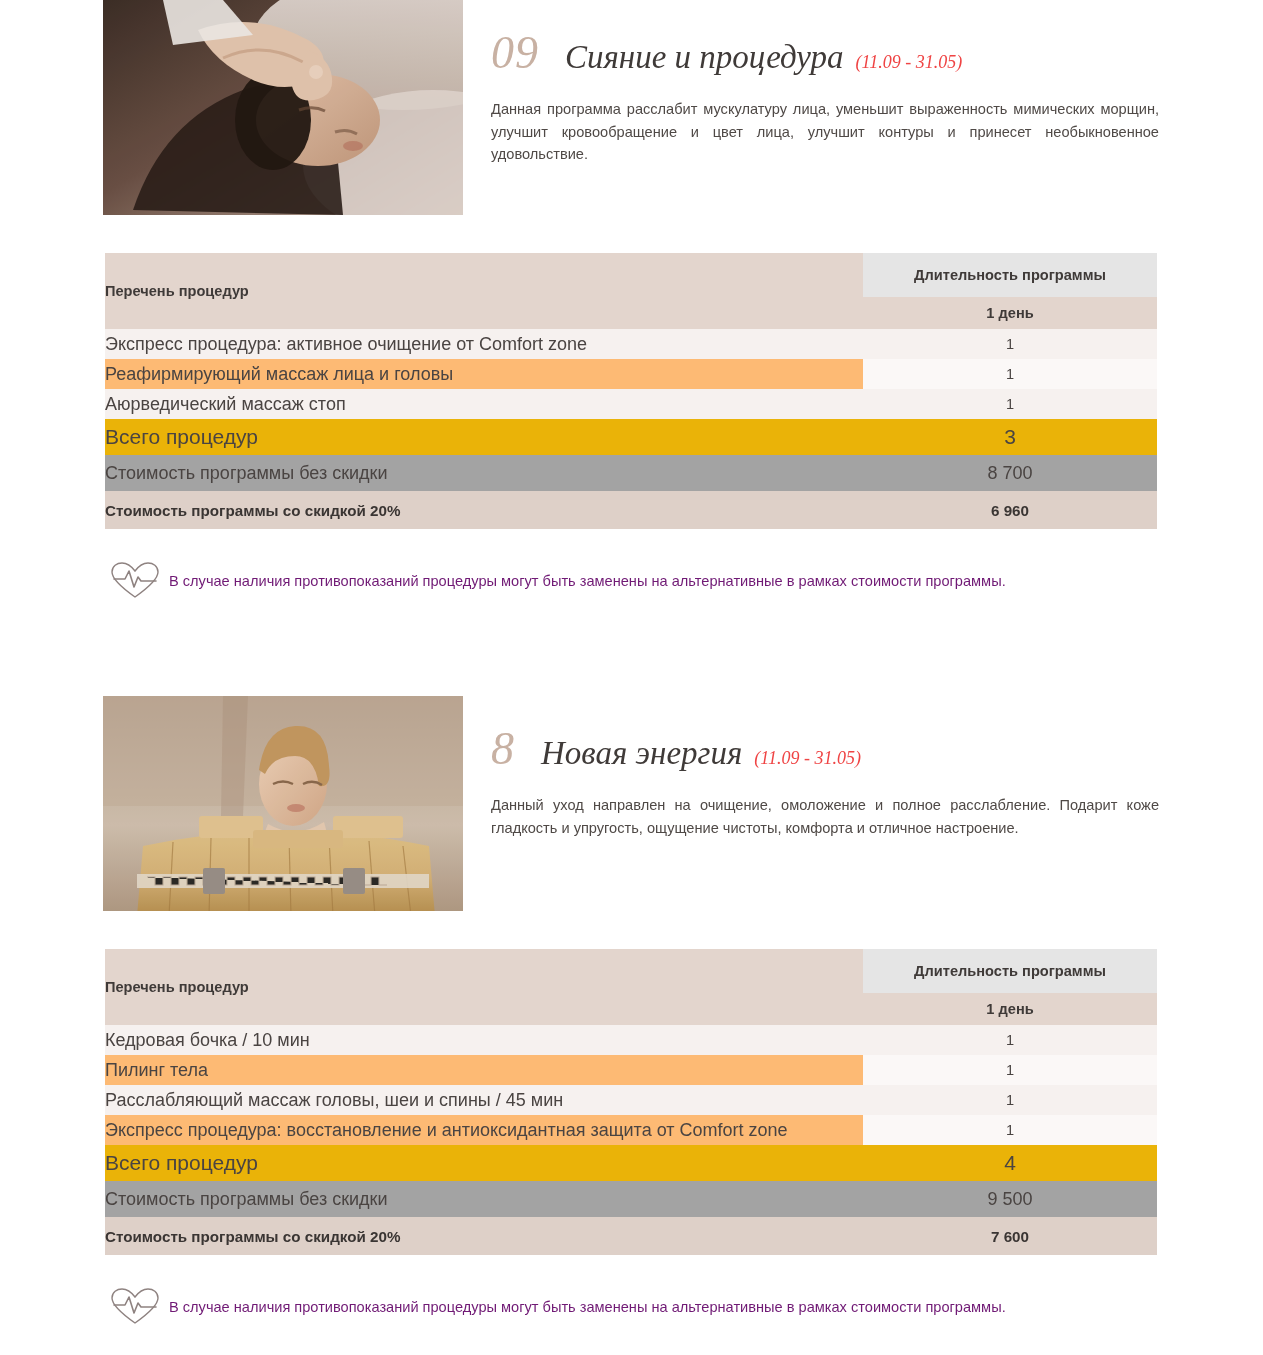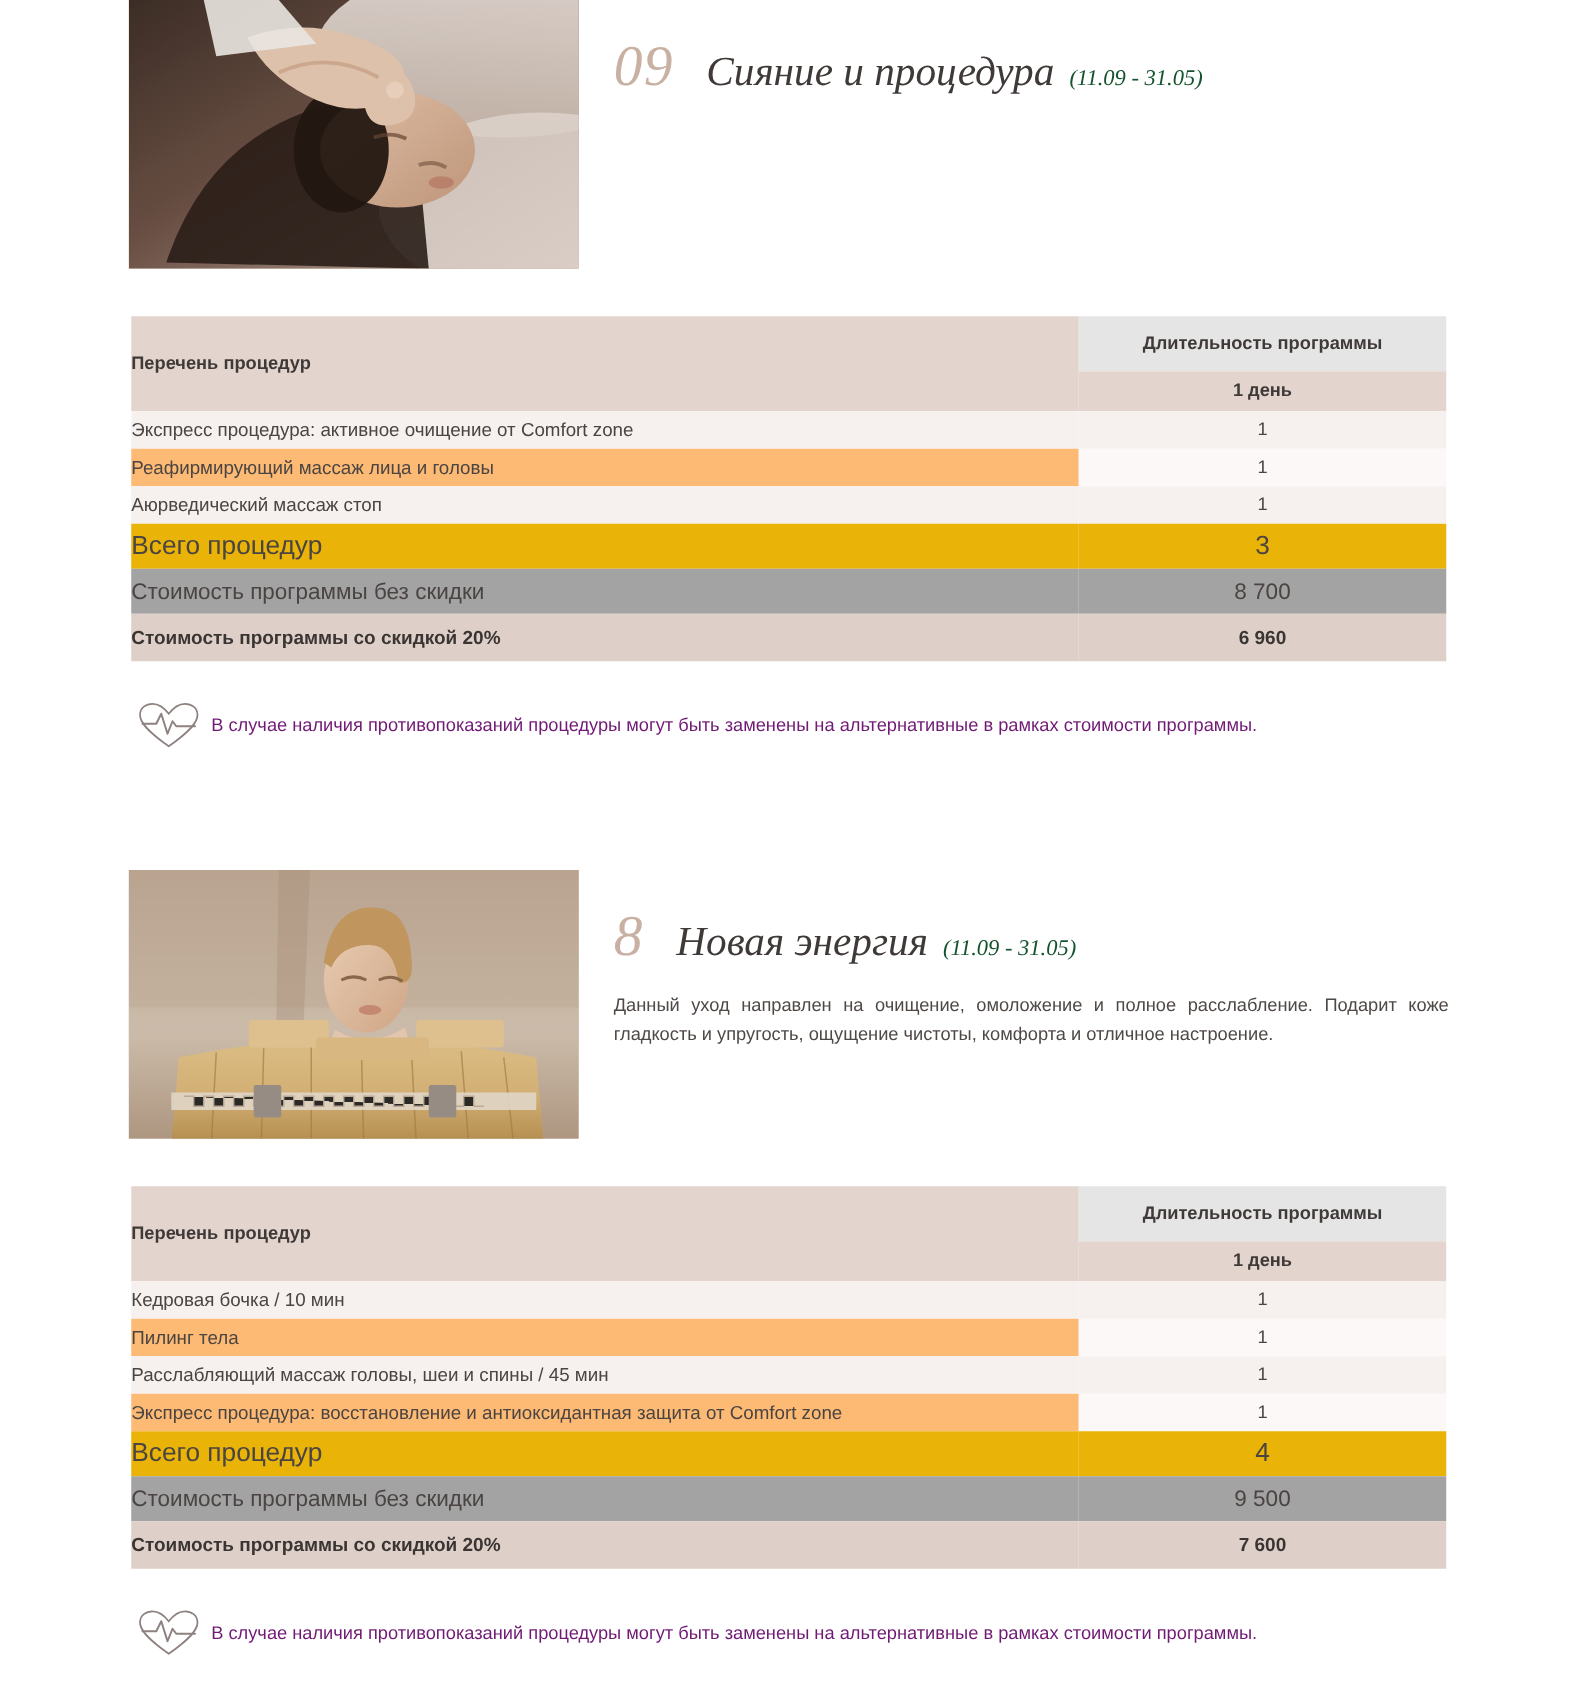--- a/index.html
+++ b/index.html
@@ -65,21 +65,21 @@
     font-size: 33px;
     color: #3f3a38;
     margin-left: 26px;
     line-height: 1;
   }
 
   .prog-dates {
     font-family: "Liberation Serif", serif;
     font-style: italic;
     font-size: 18px;
-    color: #14532d;
+    color: #ef4444;
     margin-left: 12px;
     line-height: 1;
   }
 
   .prog-desc {
     margin-top: 22px;
     font-size: 14.6px;
     line-height: 1.55;
     color: #4f4946;
     text-align: justify;
@@ -132,21 +132,21 @@
     border-left: 2px solid #ffffff;
     border-top: 2px solid #ffffff;
   }
 
   tr.row-odd td.cell-name { background: #f6f1ef; }
   tr.row-odd td.cell-val  { background: #f6f1ef; }
   tr.row-even td.cell-name { background: #fdba74; }
   tr.row-even td.cell-val  { background: #fbf8f7; }
 
   td.cell-name {
-    font-size: 15px;
+    font-size: 18px;
     color: #4a4442;
     padding: 0 10px 0 38px;
     height: 30px;
     vertical-align: middle;
   }
 
   td.cell-val {
     font-size: 14.6px;
     color: #4a4442;
     text-align: center;
@@ -238,20 +238,21 @@
         <rect x="0" y="0" width="360" height="215" fill="#000" opacity="0.04"></rect>
       </svg>
     </div>
 
     <div class="head-text">
       <div class="title-row">
         <span class="prog-num">09</span>
         <span class="prog-name">Сияние и процедура</span>
         <span class="prog-dates">(11.09 - 31.05)</span>
       </div>
+      <div class="prog-desc">Данная программа расслабит мускулатуру лица, уменьшит выраженность мимических морщин, улучшит кровообращение и цвет лица, улучшит контуры и принесет необыкновенное удовольствие.</div>
     </div>
   </div>
 
   <table class="proc">
     <colgroup>
       <col style="width:758px">
       <col style="width:294px">
     </colgroup>
     <tbody>
       <tr>

